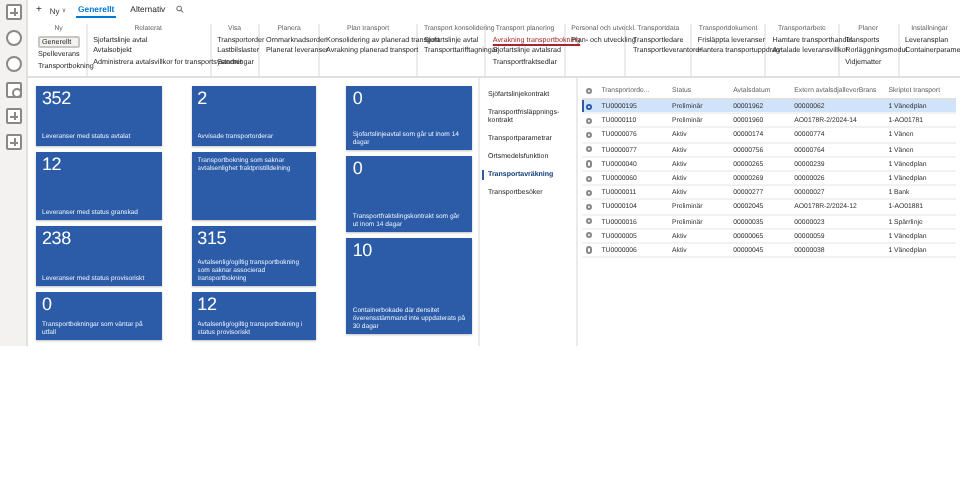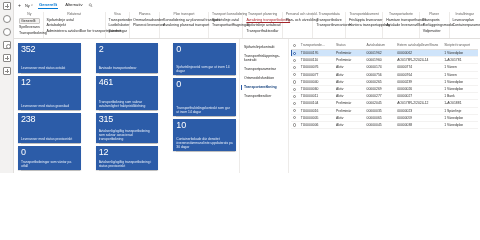--- a/index.html
+++ b/index.html
@@ -96,21 +96,21 @@
   .tile {
     background: #2c5ca8; color: #ffffff;
     padding: 2px 3px 2px; position: relative;
     display: flex; flex-direction: column; justify-content: space-between;
     box-shadow: 0 0.5px 1px rgba(0,0,0,0.25);
     overflow: hidden;
   }
   .tile.h1 { height: 32px; }
   .tile.h2 { height: 38px; }
   .tile.h3 { height: 26px; }
-  .tile.h4 { height: 32px; }
+  .tile.h4 { height: 48px; }
   .tile-num {
     font-size: 9px; font-weight: normal; line-height: 1;
     color: #ffffff; letter-spacing: -0.2px;
   }
   .tile-label {
     font-size: 3.3px; line-height: 1.25; color: #eaf1fb;
     word-break: break-word; max-height: 14px; overflow: hidden;
   }
 
   
@@ -307,21 +307,20 @@
               <div class="tile-num">0</div>
               <div class="tile-label">Transportbokningar som väntar på utfall</div>
             </div>
           </div>
           <div class="tilecol">
             <div class="tile h1">
               <div class="tile-num">2</div>
               <div class="tile-label">Avvisade transportorderar</div>
             </div>
             <div class="tile h2">
-              <div class="tile-num">461</div>
               <div class="tile-label">Transportbokning som saknar avtalsenlighet fraktpristilldelning</div>
             </div>
             <div class="tile h1">
               <div class="tile-num">315</div>
               <div class="tile-label">Avtalsenlig/ogiltig transportbokning som saknar associerad transportbokning</div>
             </div>
             <div class="tile h3">
               <div class="tile-num">12</div>
               <div class="tile-label">Avtalsenlig/ogiltig transportbokning i status provisoriskt</div>
             </div>

